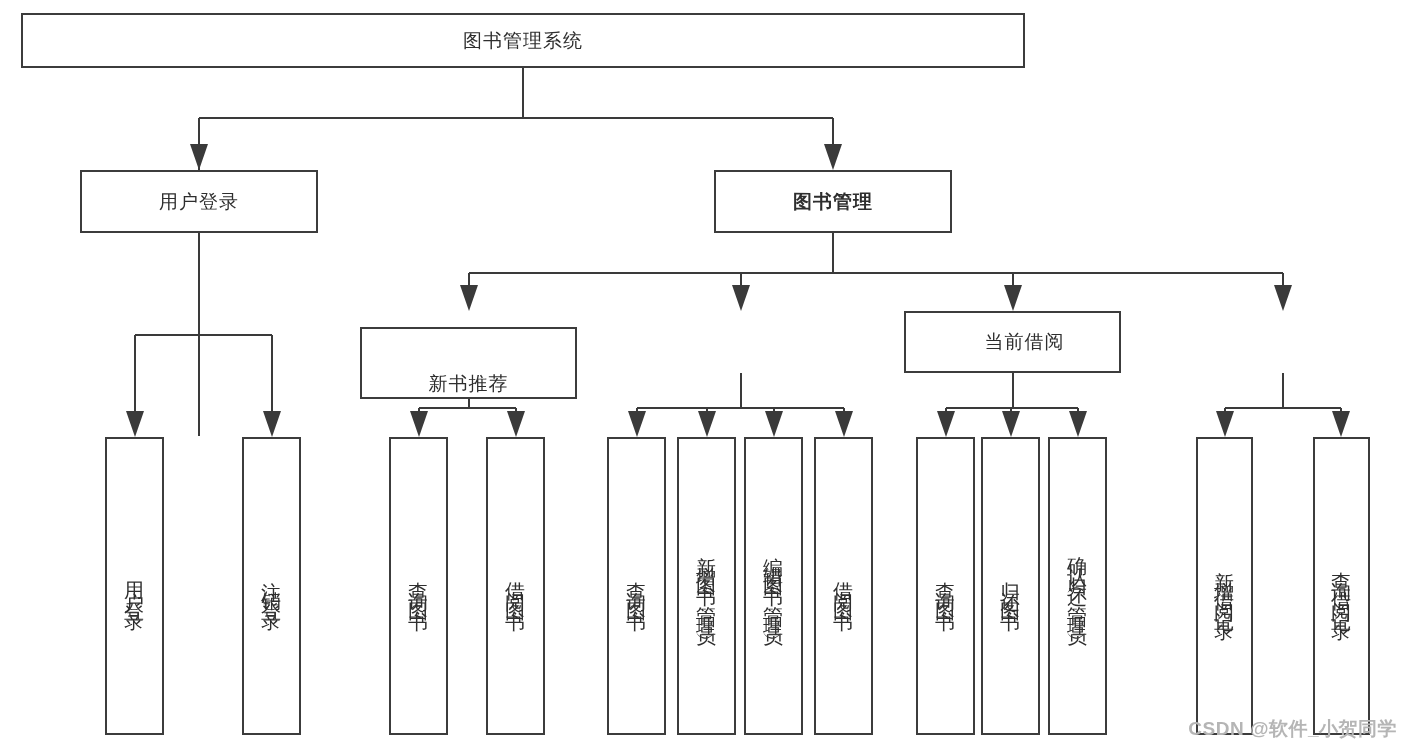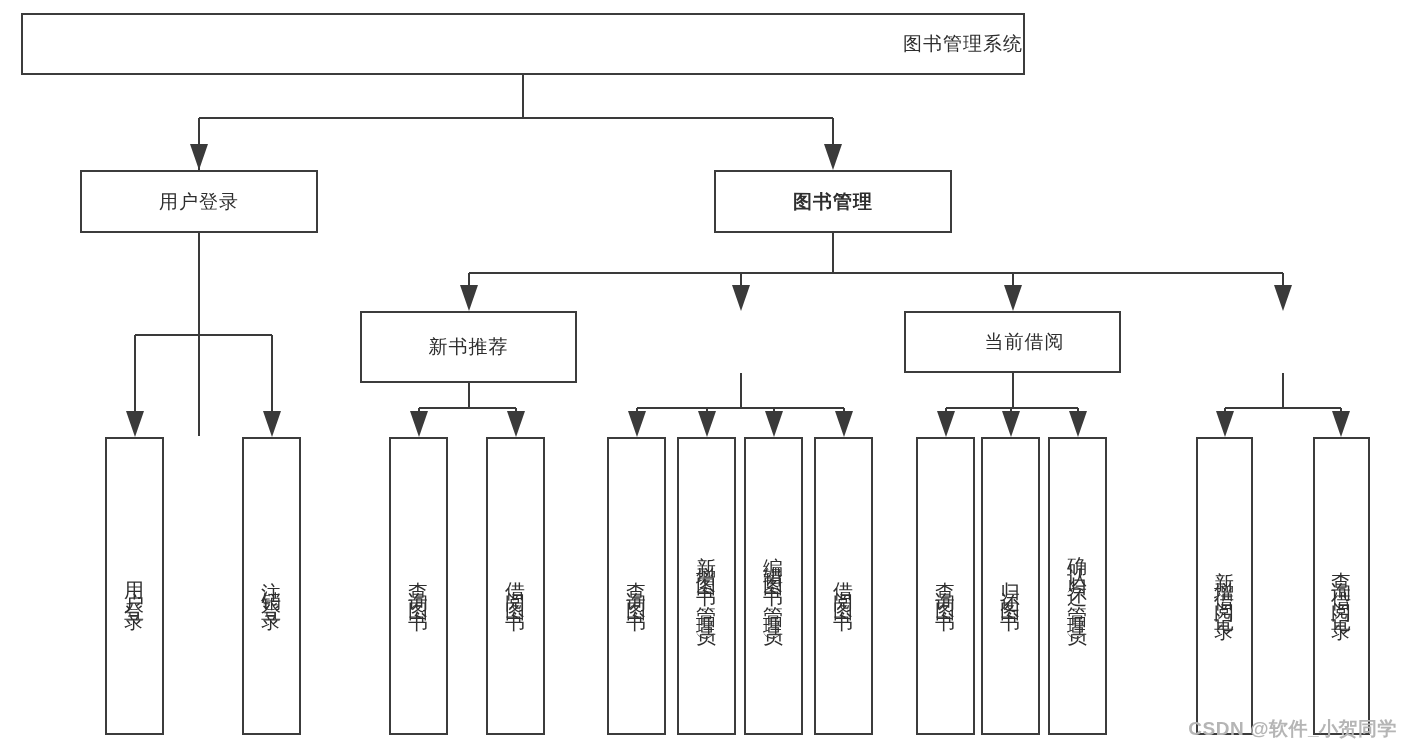--- a/index.html
+++ b/index.html
@@ -99,32 +99,32 @@
       <polygon points="1069,411 1087,411 1078,437"></polygon>
     </g>
 
     <g>
       <path d="M1283 373 V408 M1225 408 H1341 M1225 408 V433 M1341 408 V433"></path>
       <polygon points="1216,411 1234,411 1225,437"></polygon>
       <polygon points="1332,411 1350,411 1341,437"></polygon>
     </g>
   </svg>
 
-  <div class="box h-box" style="left:21px; top:13px; width:1004px; height:62px;justify-content:flex-end;">
+  <div class="box h-box" style="left:21px; top:13px; width:1004px; height:55px;">
     <span>图书管理系统</span>
   </div>
 
   <div class="box h-box" style="left:80px; top:170px; width:238px; height:63px;">
     <span>用户登录</span>
   </div>
   <div class="box h-box" style="left:714px; top:170px; width:238px; height:63px;font-weight:bold;">
     <span>图书管理</span>
   </div>
 
-  <div class="box h-box" style="left:360px; top:311px; width:217px; height:72px;">
+  <div class="box h-box" style="left:360px; top:327px; width:217px; height:72px;align-items:flex-end;">
     <span>新书推荐</span>
   </div>
   <div class="box h-box" style="left:904px; top:311px; width:217px; height:62px;padding-left:24px;">
     <span>当前借阅</span>
   </div>
 
   <div class="box v-box" style="left:105px; top:437px; width:59px; height:298px;">
     <span>用户登录</span>
   </div>
   <div class="box v-box" style="left:242px; top:437px; width:59px; height:298px;">

